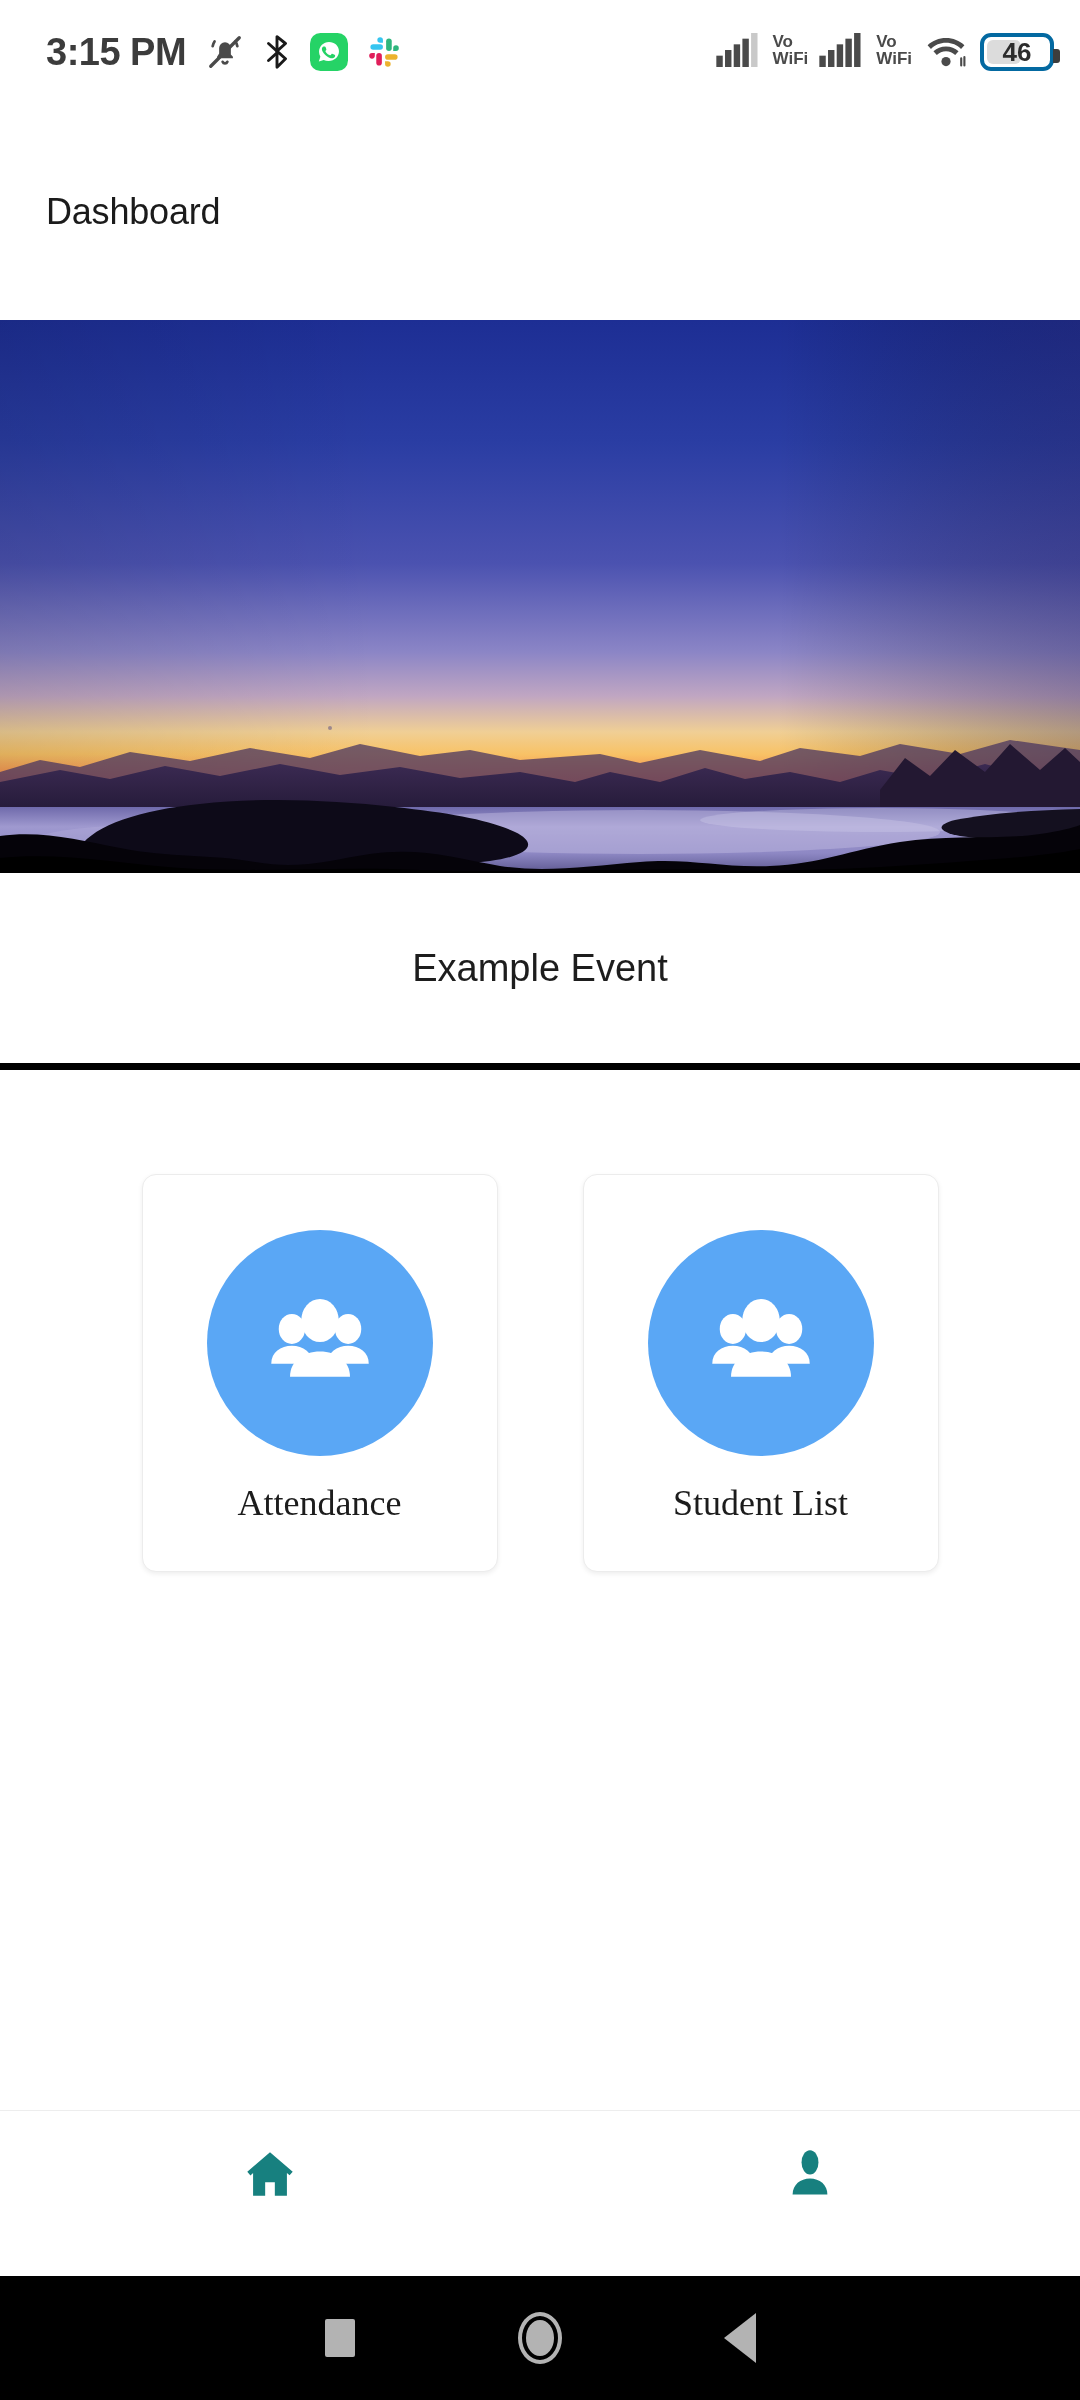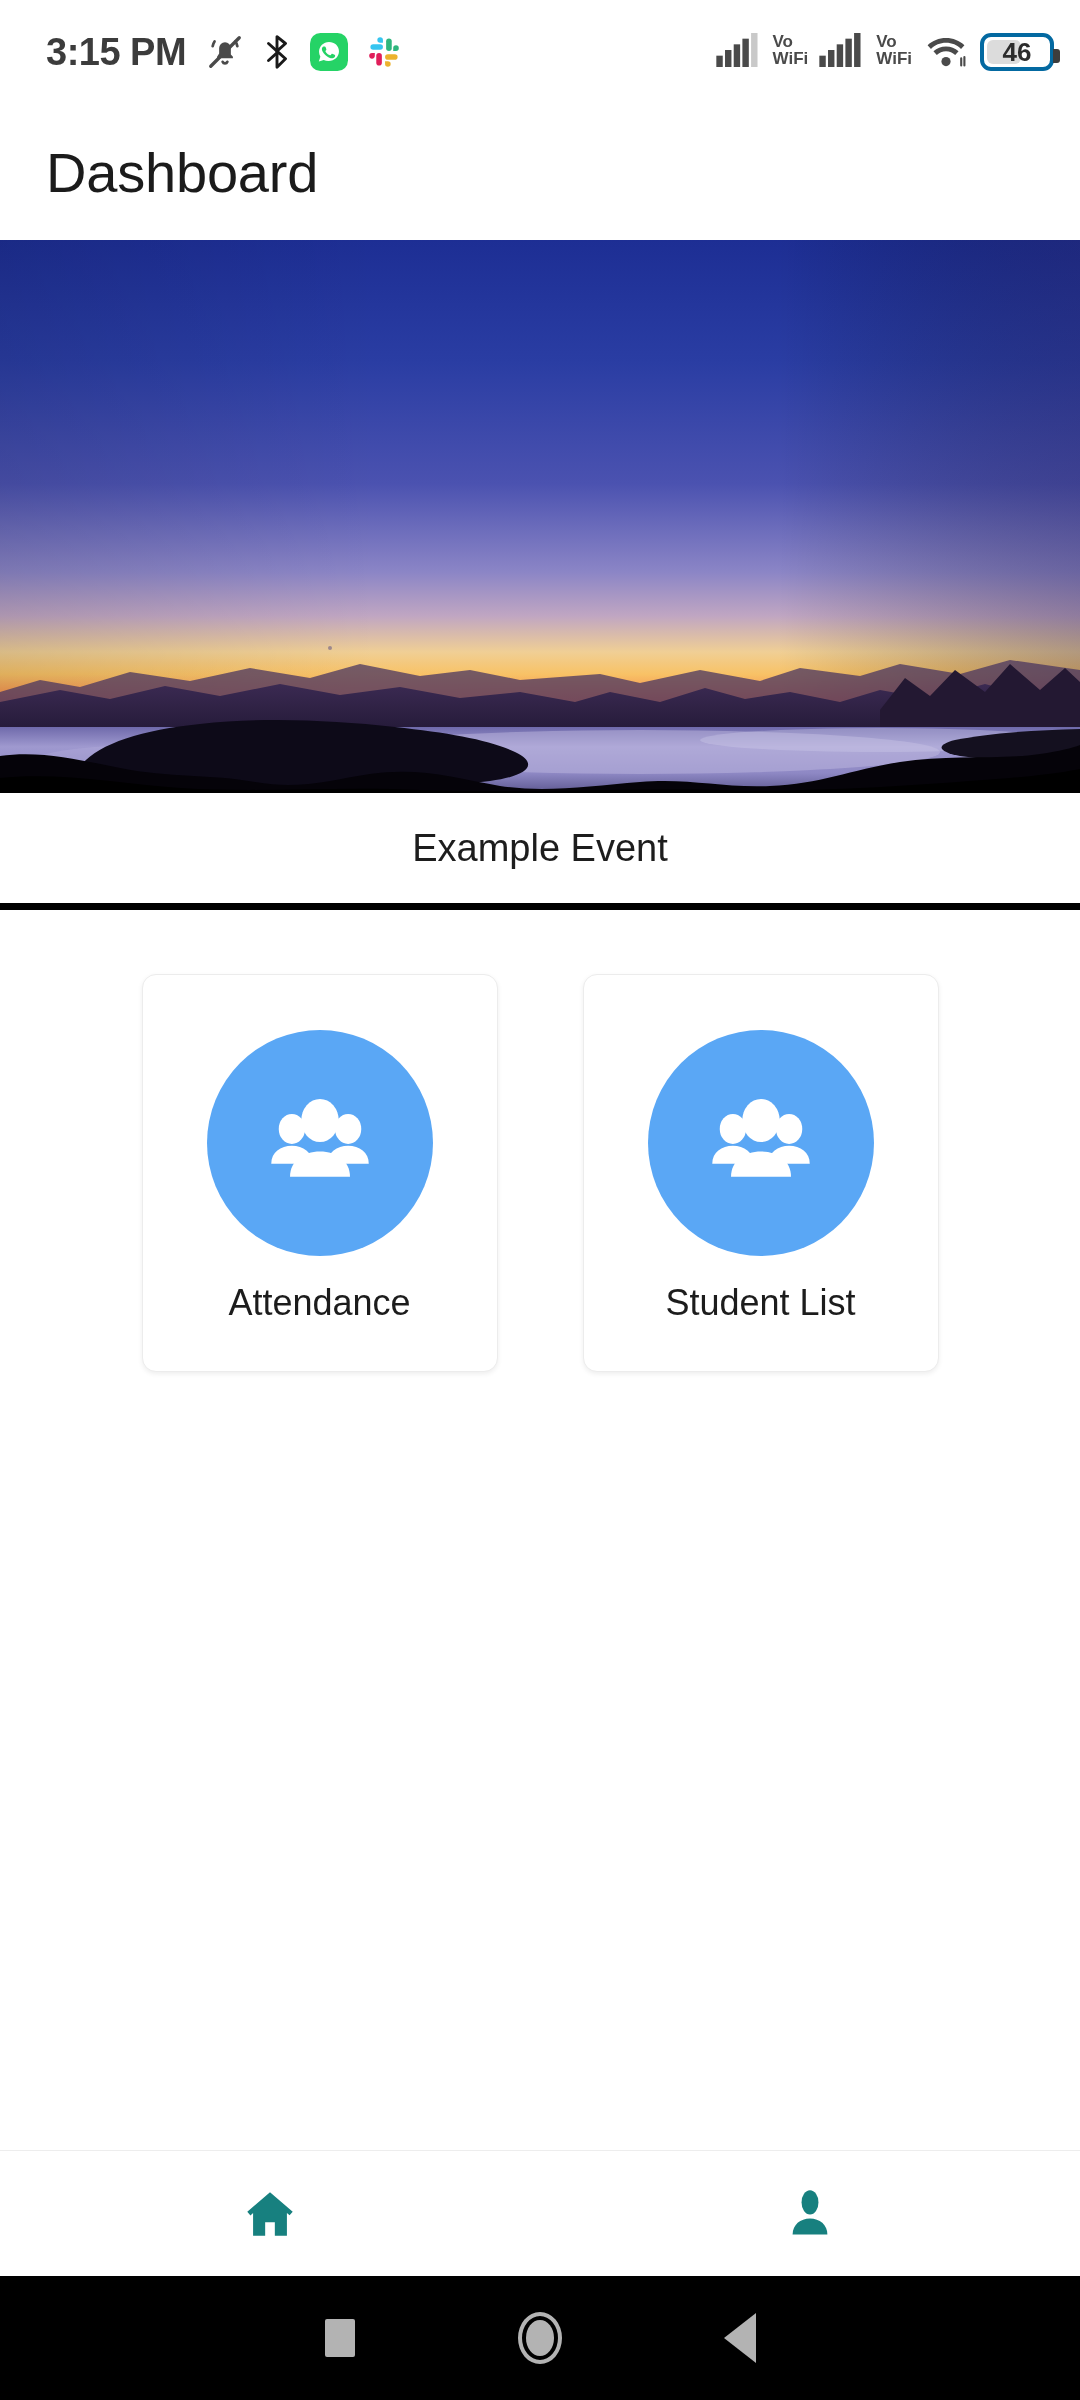--- a/index.html
+++ b/index.html
@@ -2,21 +2,21 @@
 <html><head>
 <meta charset="utf-8">
 <style>
   * { margin:0; padding:0; box-sizing:border-box; }
   html, body {
     width:1080px; height:2400px;
     background:#ffffff;
     font-family:"Liberation Sans", sans-serif;
     overflow:hidden;
   }
-  .screen { position:relative; width:1080px; height:2400px; background:#fff; display:flex; flex-direction:column; }
+  .screen { position:relative; width:1080px; height:2400px; background:#fff; display:flex; flex-direction:column;gap:40px; }
 
   
   .statusbar {
     height:104px; flex:0 0 104px;
     display:flex; align-items:center; justify-content:space-between;
     padding:0 26px 0 46px; background:#fff;
   }
   .sb-left { display:flex; align-items:center; gap:20px; }
   .sb-time { font-size:38px; font-weight:700; color:#3c3c3c; letter-spacing:-0.5px; }
   .sb-right { display:flex; align-items:flex-start; gap:11px; }
@@ -31,36 +31,36 @@
   }
   .battery::after {
     content:""; position:absolute; right:-10px; top:12px;
     width:7px; height:14px; background:#3d3d3d; border-radius:0 3px 3px 0;
   }
   .battery-fill { position:absolute; left:3px; top:3px; bottom:3px; width:52%; background:#dcdcdc; border-radius:6px; }
   .battery-num { position:relative; font-size:26px; font-weight:700; color:#2d2d2d; }
 
   
   .appbar { height:136px; flex:0 0 136px; display:flex; align-items:center; padding-left:46px; background:#fff; }
-  .appbar-title { font-size:56px; font-weight:500; color:#1b1b1b; letter-spacing:-0.2px; }
+  .appbar-title { font-size:36px; font-weight:500; color:#1b1b1b; letter-spacing:-0.2px; }
 
   
   .banner { position:relative; width:1080px; height:553px; flex:0 0 553px; overflow:hidden; background:#000; }
   .banner svg { display:block; width:1080px; height:553px; }
 
   
   .event-caption {
     flex:0 0 110px; height:110px; display:flex; align-items:center; justify-content:center;
     background:#fff;
   }
   .event-caption-text { font-size:38px; color:#1d1d1d; font-weight:400; }
   .divider-black { flex:0 0 7px; height:7px; background:#000; width:100%; }
 
   
-  .content { flex:1 1 auto; background:#fff; padding-top:64px; }
+  .content { flex:1 1 auto; background:#fff; padding-top:64px;font-family:Liberation Serif, serif; }
   .grid { display:grid; grid-template-columns:356px 356px; justify-content:center; column-gap:85px; row-gap:52px; }
   .card {
     background:#fff; border:1.5px solid #ececec; border-radius:14px;
     box-shadow:0 2px 5px rgba(0,0,0,0.07);
     height:398px; display:flex; flex-direction:column; align-items:center; justify-content:center;
     padding-top:8px;
   }
   .card-circle {
     width:226px; height:226px; border-radius:50%;
     display:flex; align-items:center; justify-content:center; margin-bottom:26px;

